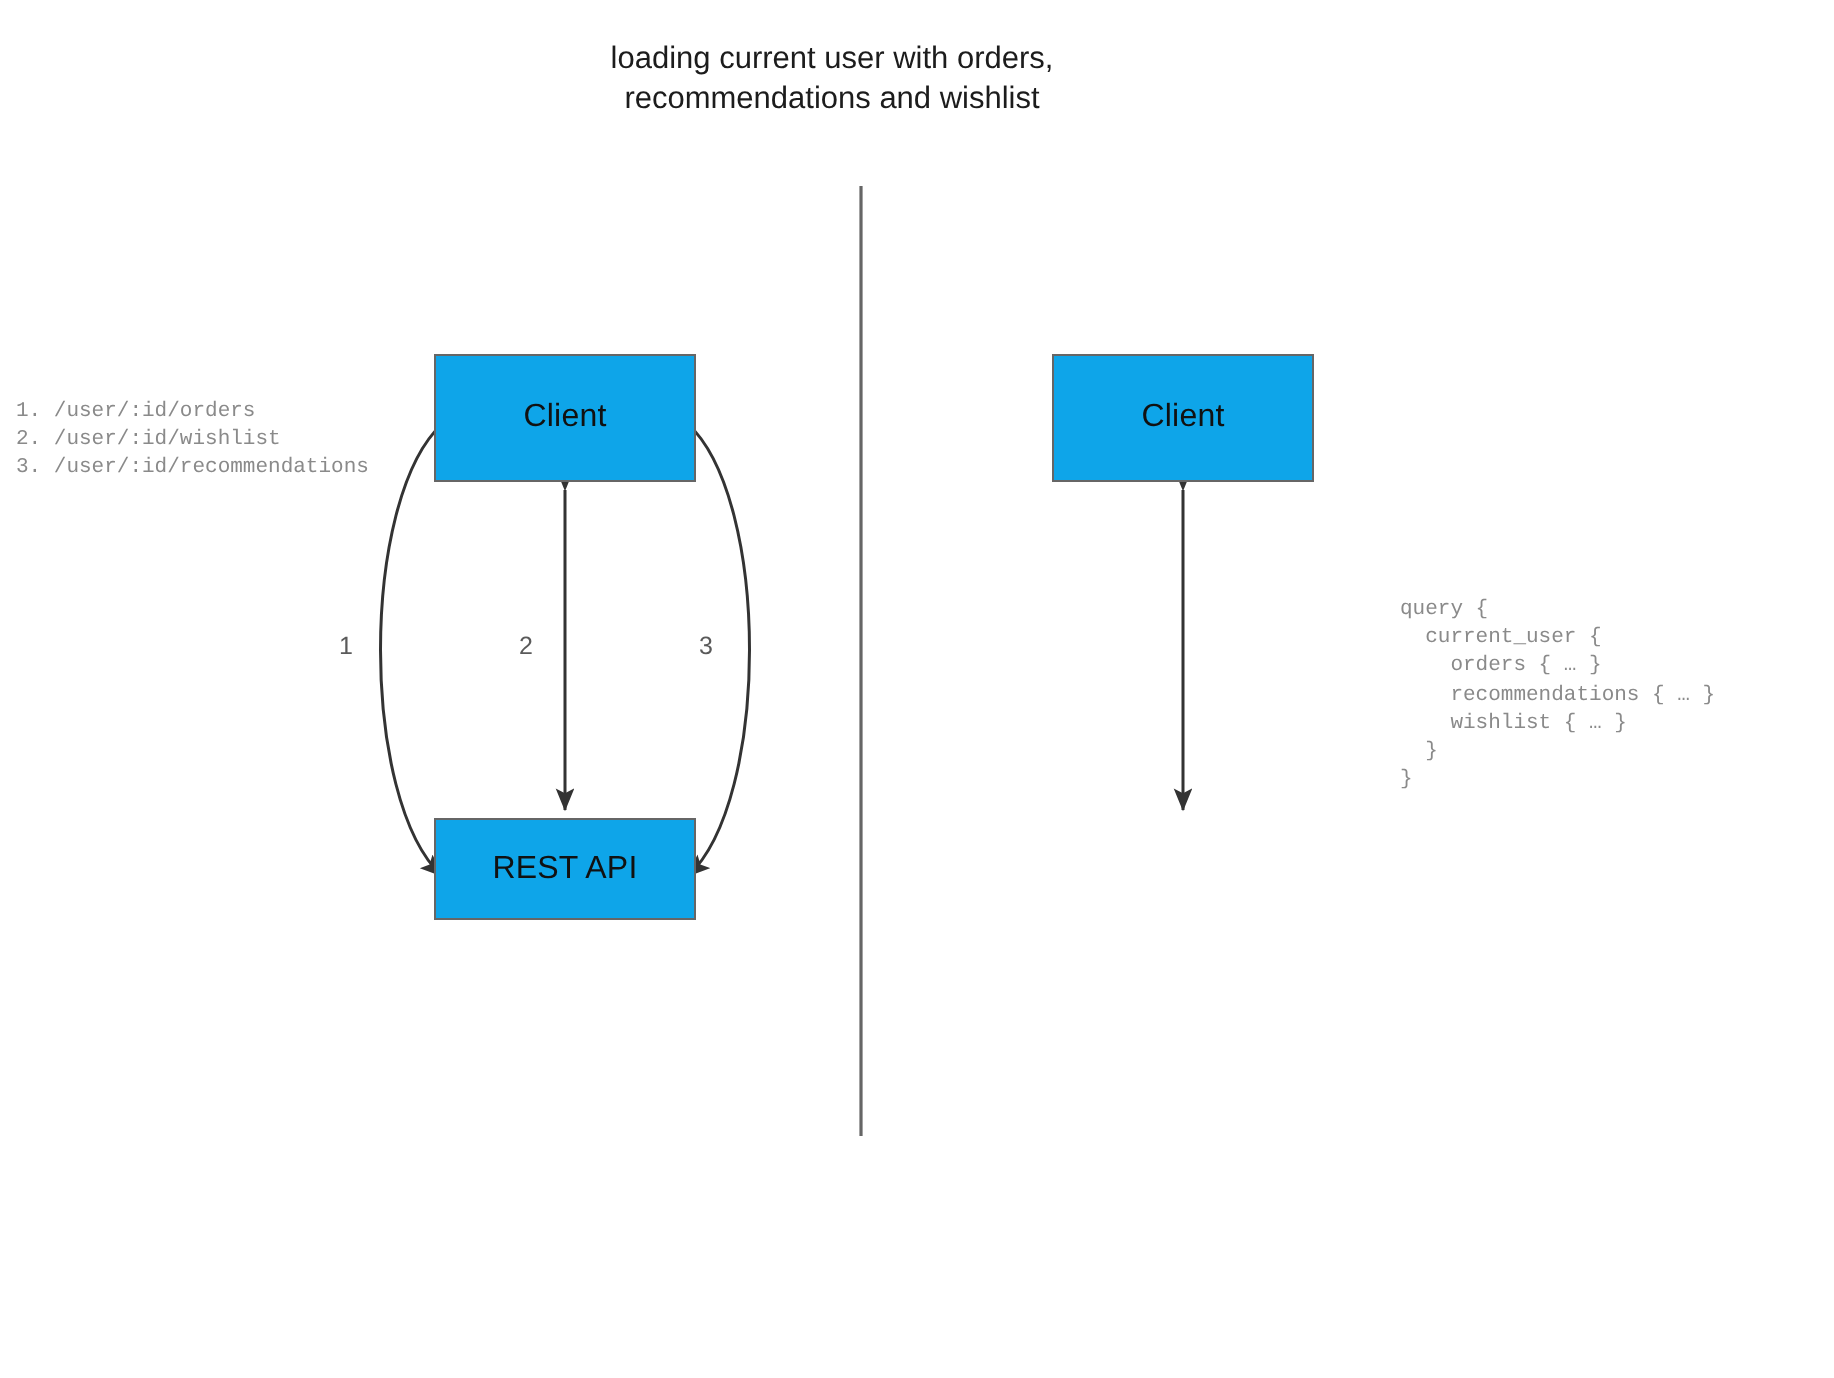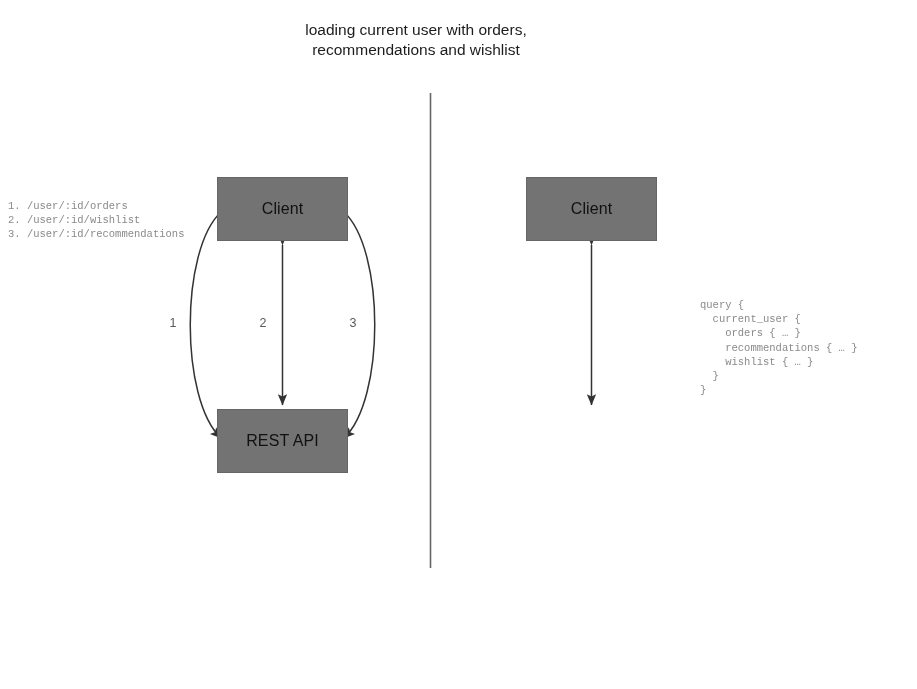--- a/index.html
+++ b/index.html
@@ -32,32 +32,32 @@
     width: 832px;
     text-align: center;
     font-size: 15.5px;
     line-height: 20px;
     color: #1c1c1c;
     white-space: pre-line;
   }
   .node-box {
     position: absolute;
     box-sizing: border-box;
-    background: #737373;
+    background: #0ea5e9;
     border: 1.6px solid #666666;
     display: flex;
     align-items: center;
     justify-content: center;
     font-size: 16px;
     color: #111111;
     letter-spacing: 0.1px;
     text-align: center;
   }
   #box-rest-client  { left: 217px; top: 177px; width: 131px; height: 64px; }
-  #box-rest-api     { left: 217px; top: 409px; width: 131px; height: 64px; }
+  #box-rest-api     { left: 217px; top: 409px; width: 131px; height: 51px; }
   #box-gql-client   { left: 526px; top: 177px; width: 131px; height: 64px; }
   #box-gql-api      { left: 526px; top: 409px; width: 131px; height: 64px; }
 
   .edge-label {
     position: absolute;
     font-size: 12.5px;
     color: #5a5a5a;
     text-align: center;
     width: 20px;
   }

